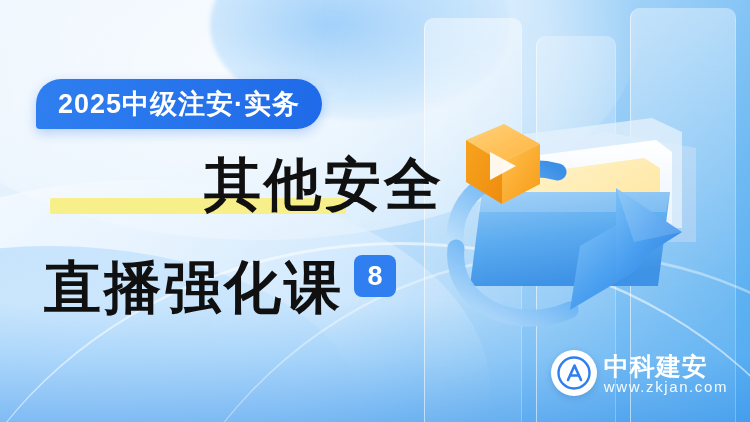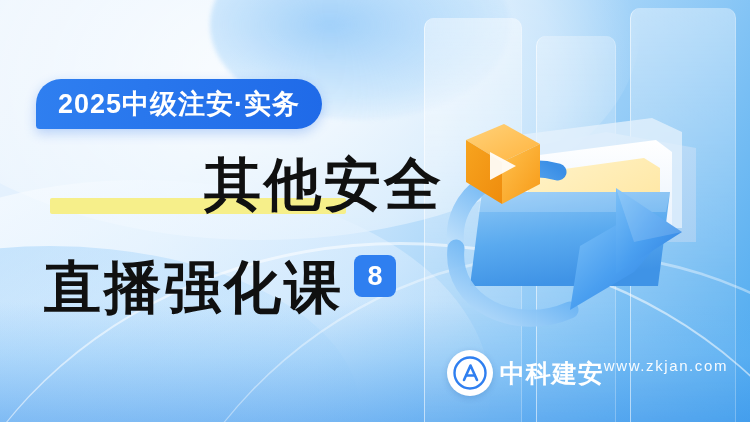--- a/index.html
+++ b/index.html
@@ -198,21 +198,21 @@
     border-radius: 50%;
     background: #ffffff;
     display: flex;
     align-items: center;
     justify-content: center;
     box-shadow: 0 2px 6px rgba(0,60,140,0.18);
   }
   .logo-texts {
     margin-left: 7px;
     display: flex;
-    flex-direction: row;
+    flex-direction: column;
     justify-content: center;
   }
   .logo-name {
     color: #ffffff;
     font-size: 25px;
     font-weight: bold;
     letter-spacing: 1px;
     line-height: 28px;
     font-family: "Liberation Sans", "DejaVu Sans", sans-serif;
   }

